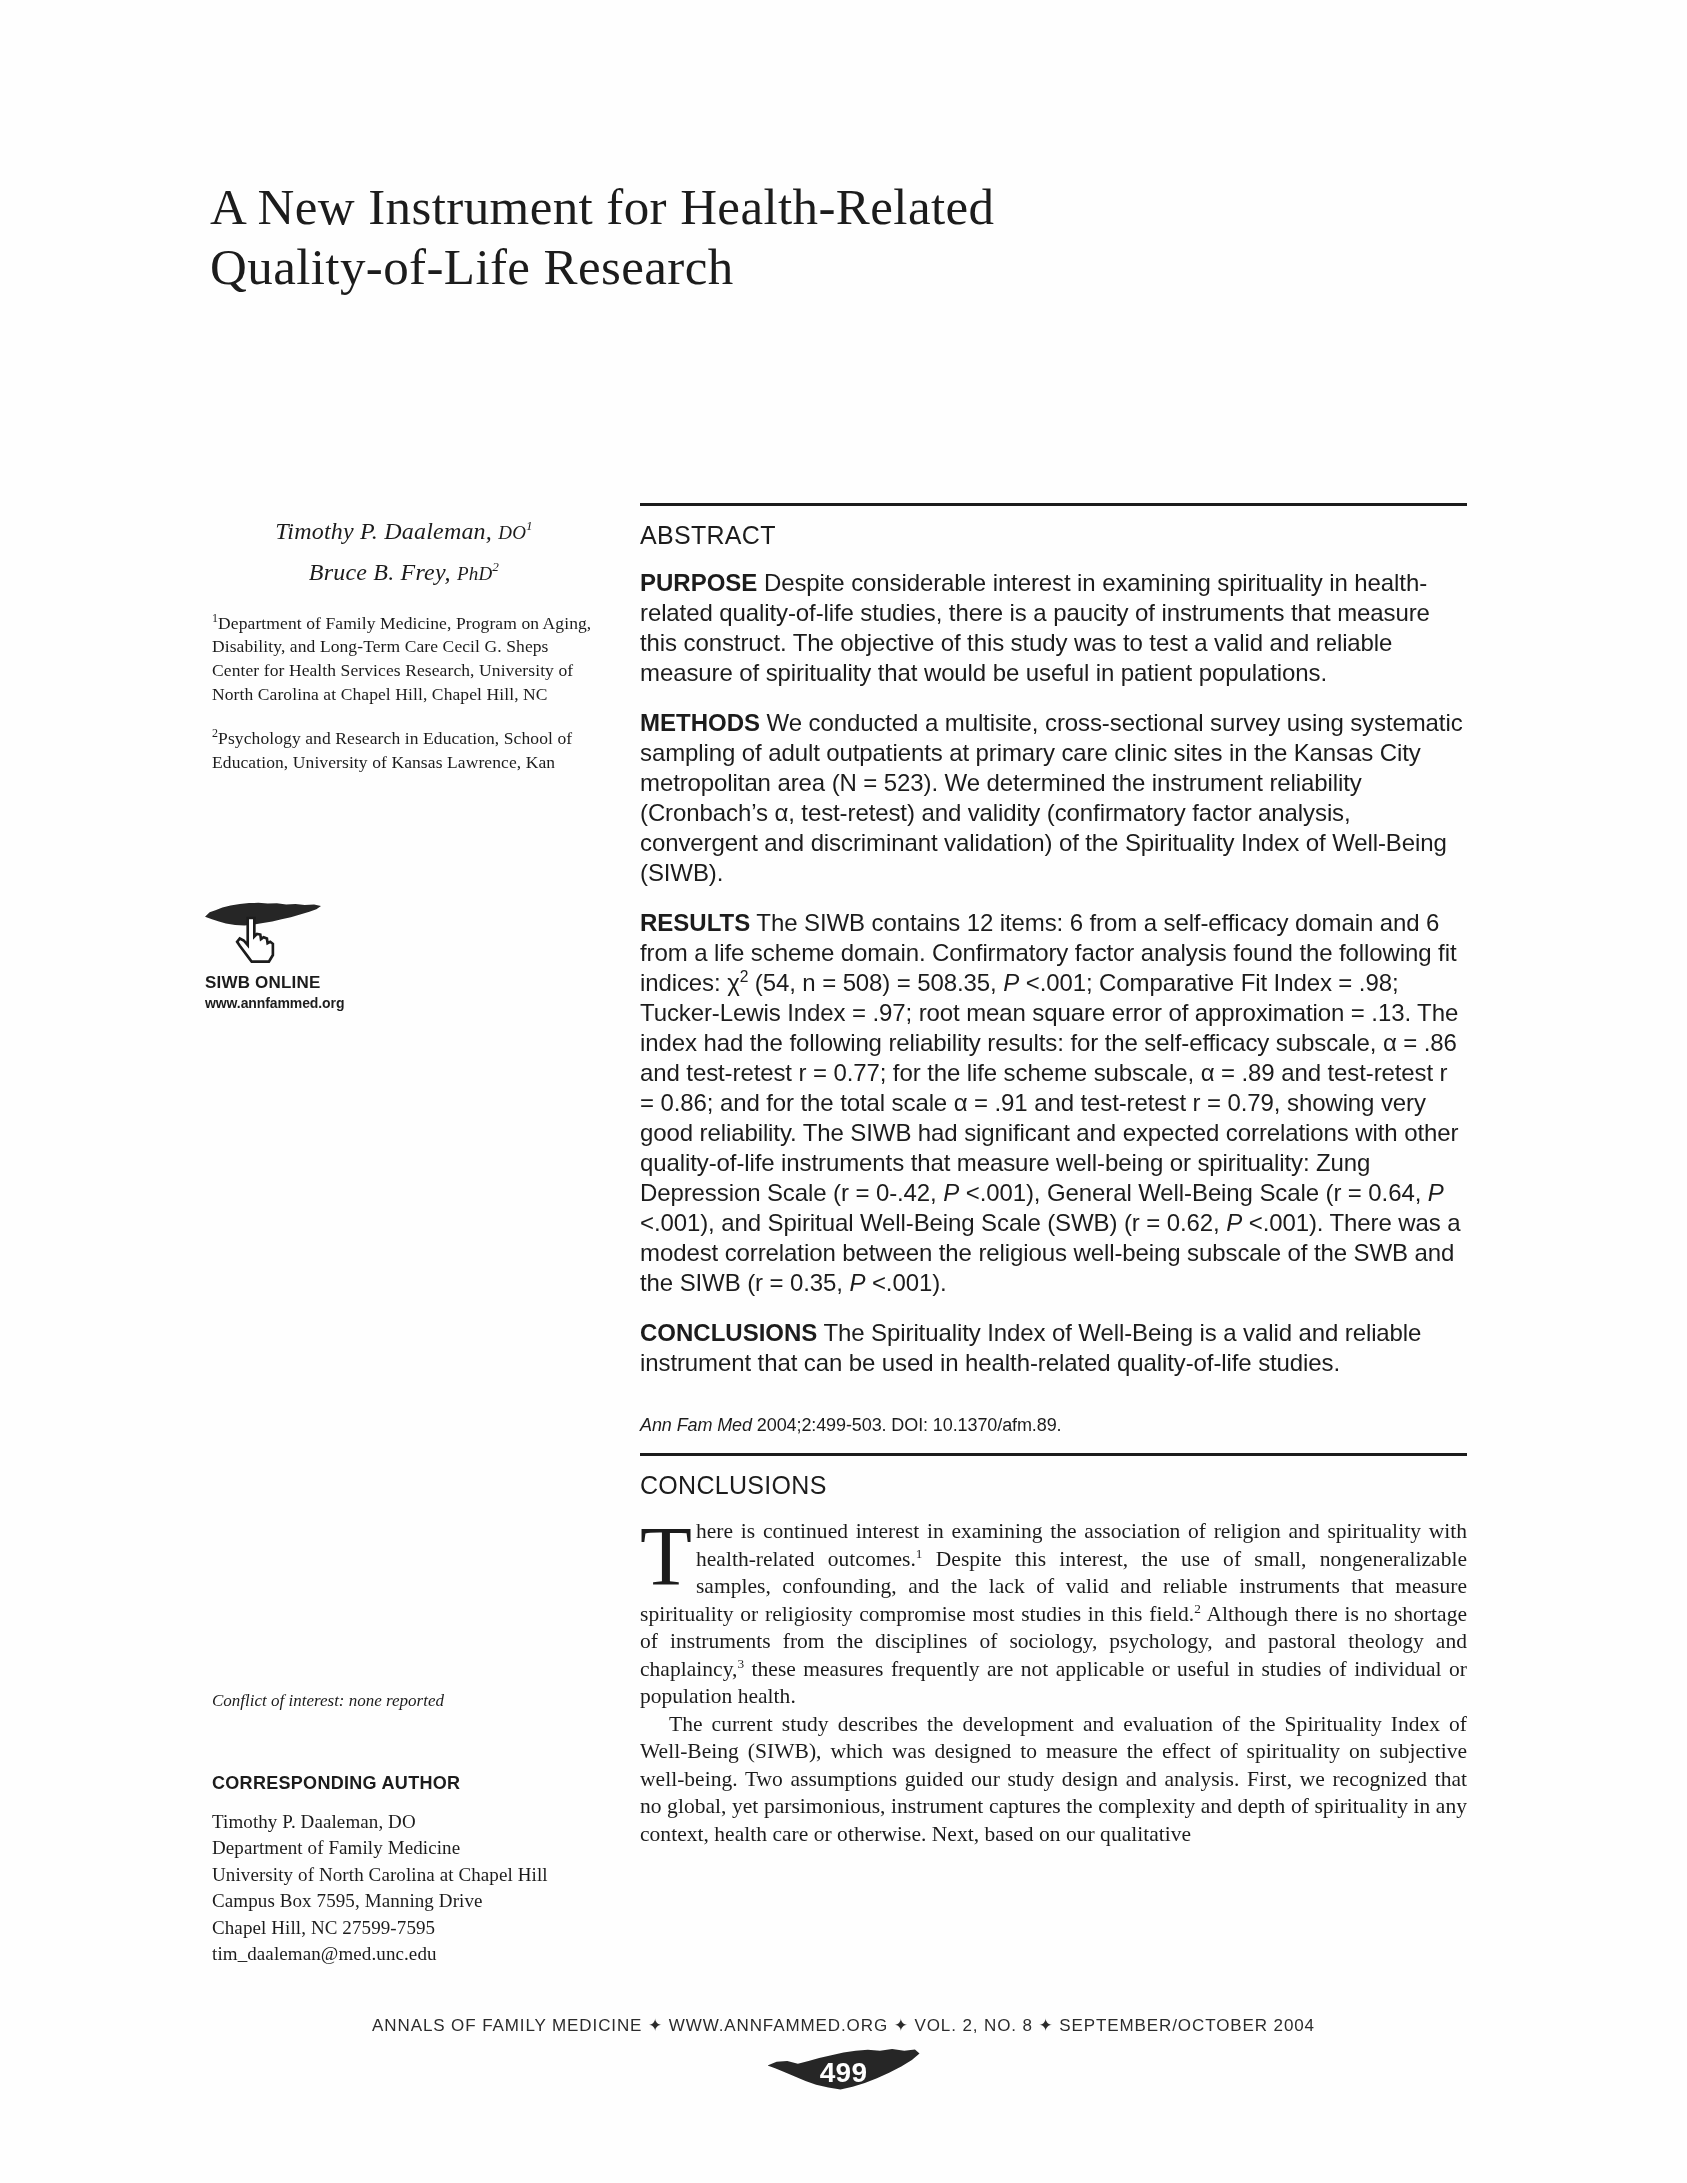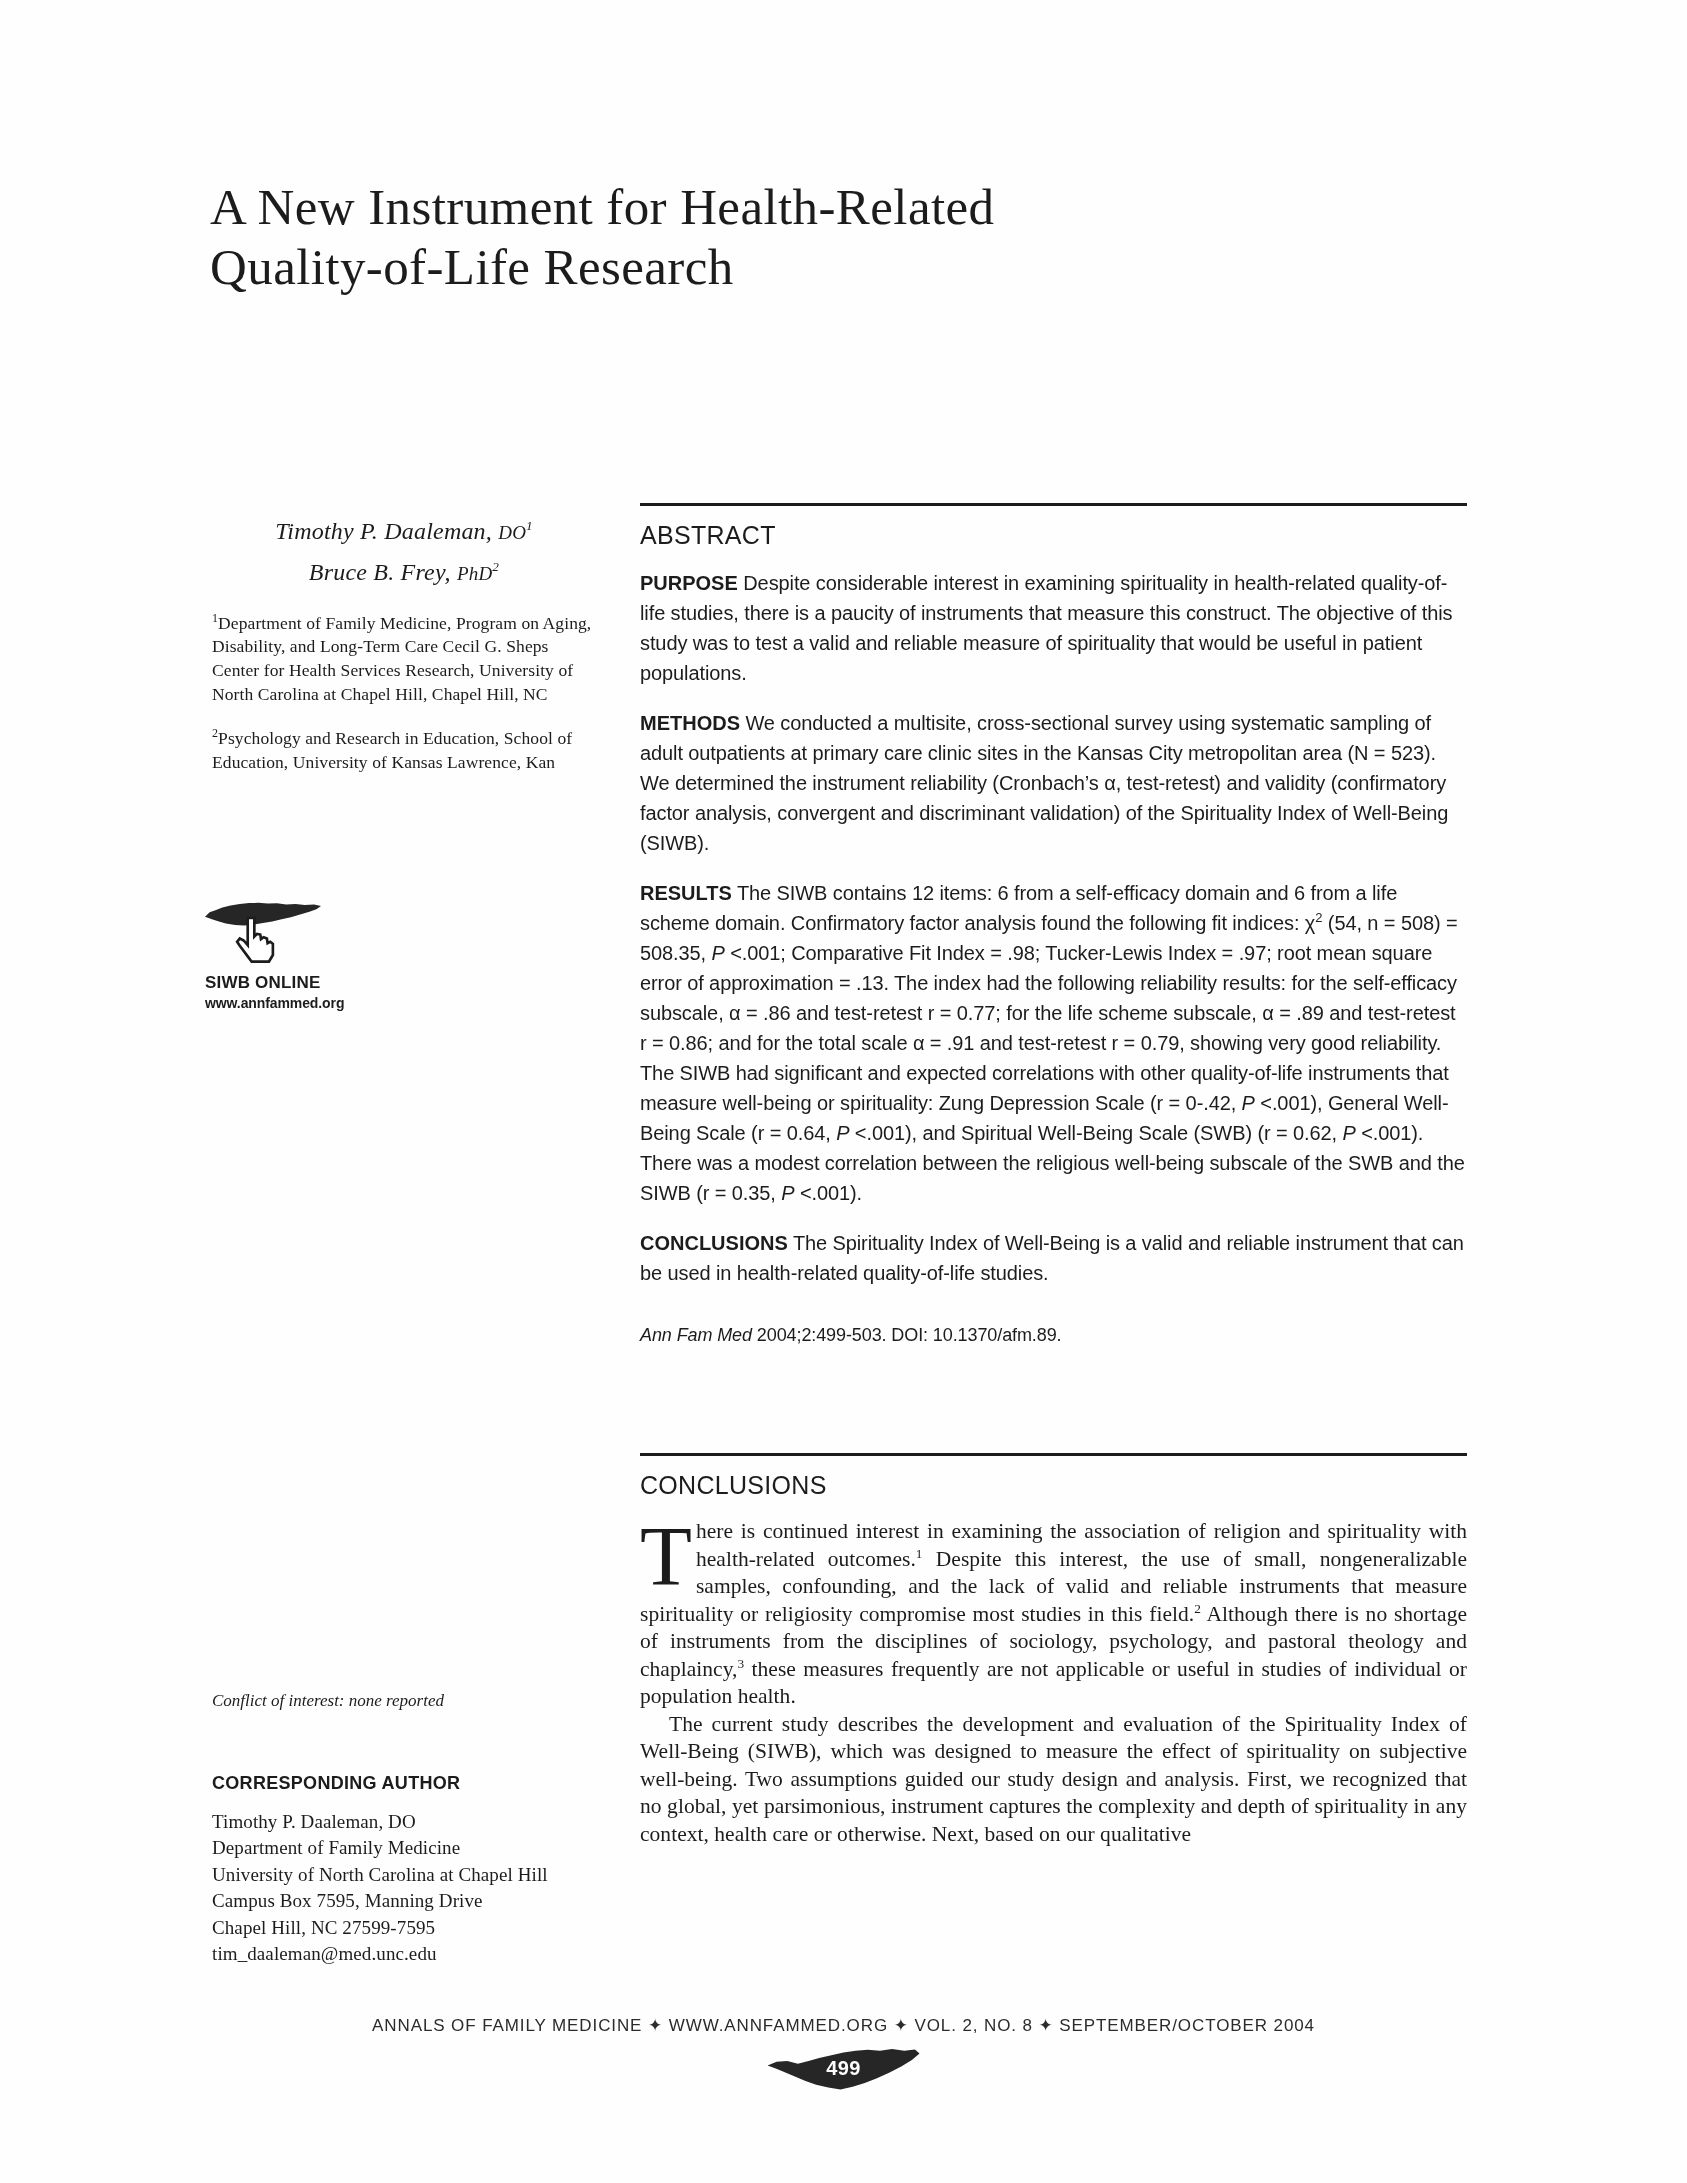--- a/index.html
+++ b/index.html
@@ -177,21 +177,21 @@
     font-family: "Liberation Sans", sans-serif;
     font-weight: normal;
     font-size: 25px;
     letter-spacing: 0.3px;
     color: #1c1c1c;
     margin-top: 14.6px;
     margin-bottom: 18.5px;
   }
   .abs-p {
     font-family: "Liberation Sans", sans-serif;
-    font-size: 20px;
+    font-size: 24px;
     line-height: 30px;
     color: #1c1c1c;
     margin: 0 0 20px 0;
     letter-spacing: -0.1px;
     text-align: left;
   }
   .abs-p .lbl {
     font-weight: bold;
     letter-spacing: 0px;
   }
@@ -284,21 +284,21 @@
                        25% 72%, 18% 62%, 11% 52%, 5% 44%);
   }
   #footer .page-num {
     position: absolute;
     left: 0;
     top: 9.3px;
     width: 152px;
     text-align: center;
     font-family: "Liberation Sans", sans-serif;
     font-weight: bold;
-    font-size: 20px;
+    font-size: 28px;
     color: #ffffff;
     letter-spacing: 0.3px;
   }
 </style>
 </head>
 <body>
 
 <div class="page">
 
   <div id="title-block">

